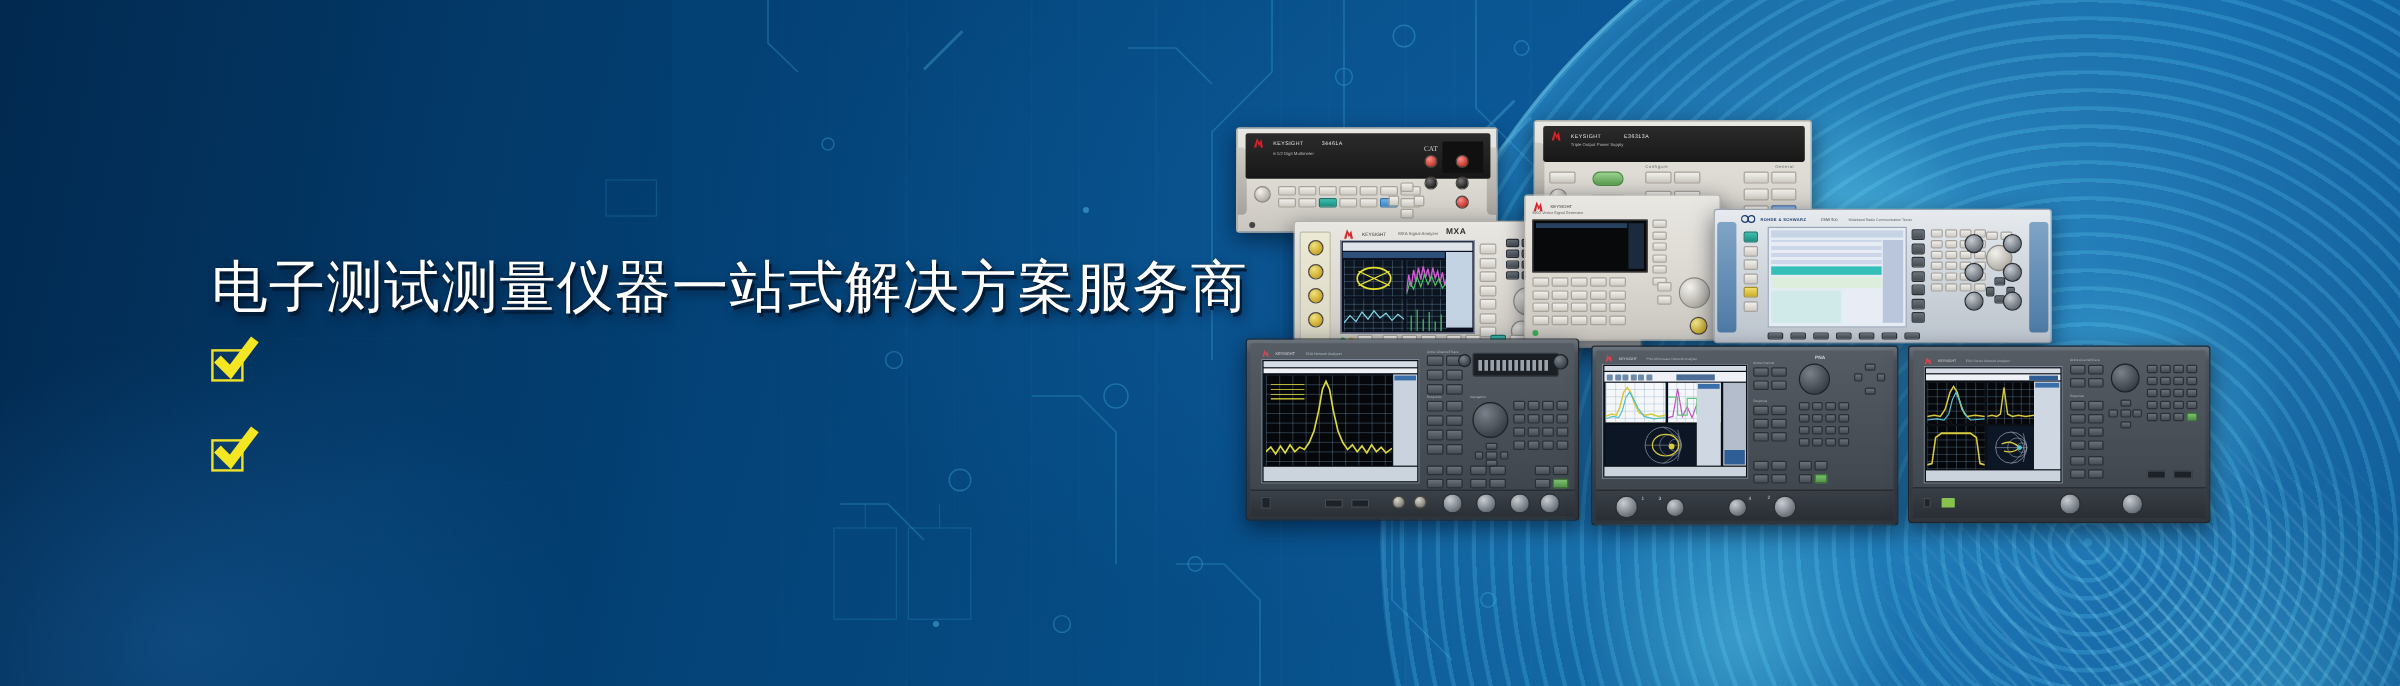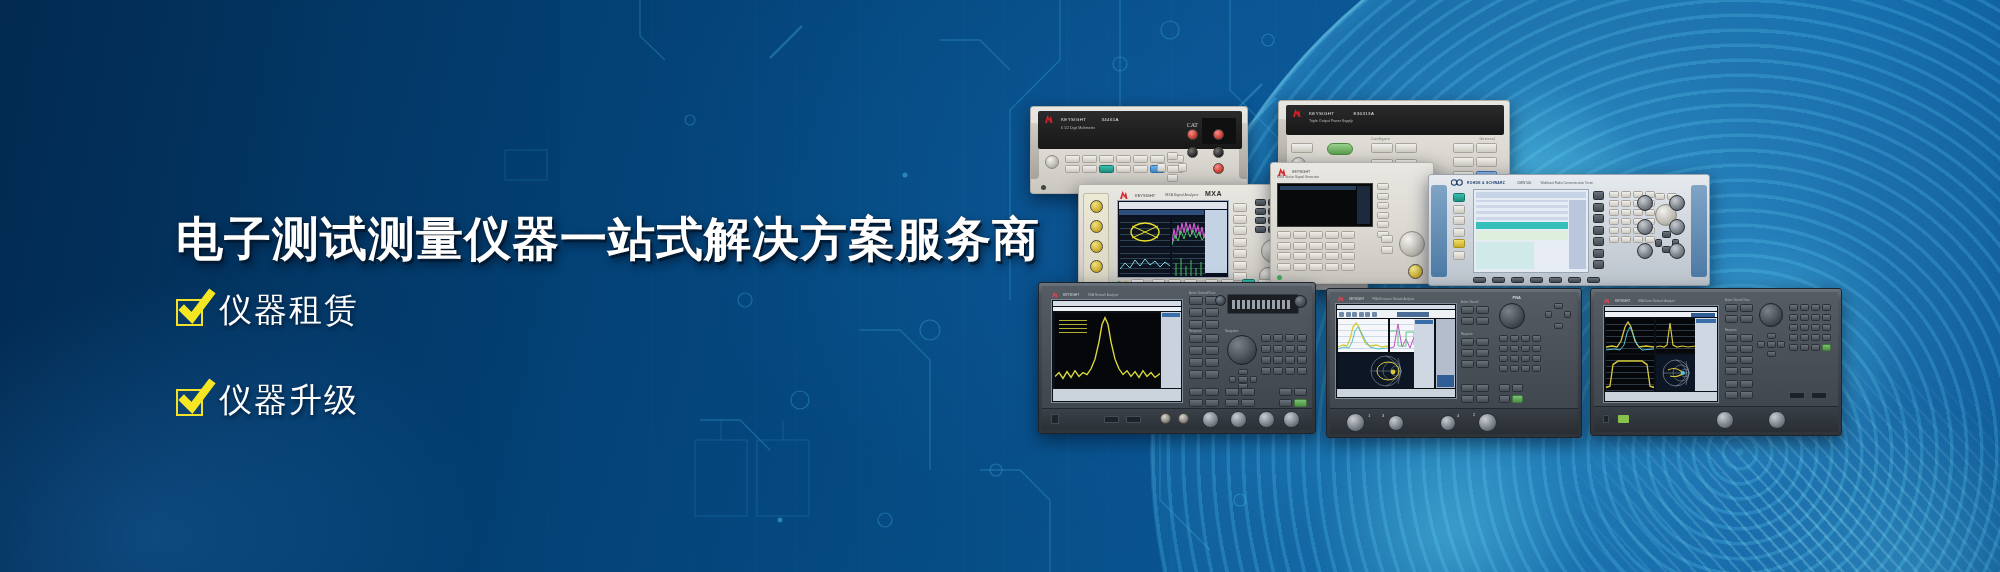--- a/index.html
+++ b/index.html
@@ -85,21 +85,21 @@
   .botleftglow{
     position:absolute;left:-80px;bottom:-120px;width:560px;height:420px;
     background:radial-gradient(ellipse at 40% 60%, rgba(40,125,200,0.30), rgba(0,0,0,0) 70%);
     transform:rotate(-12deg);
   }
 
   
   .copy{position:absolute;left:0;top:0;width:1020px;height:572px;}
   .headline{
     position:absolute;left:176px;top:208px;
-    font-size:47px;font-weight:bold;color:#ffffff;letter-spacing:1px;
+    font-size:47px;font-weight:normal;color:#ffffff;letter-spacing:1px;
     white-space:nowrap;
     text-shadow:
       0 0 1px rgba(0,0,0,.9),
       2px 3px 0 rgba(1,27,54,.95),
       3px 5px 9px rgba(0,14,32,.75);
     font-family:"DejaVu Sans","Liberation Sans",sans-serif;
   }
   .feature-rows{position:absolute;left:176px;top:288px;}
   .frow{display:flex;align-items:center;}
   .frow.r1{gap:34px;}
@@ -223,33 +223,31 @@
     <div class="feature-rows">
 
       <div class="frow r1">
         <div class="fitem">
           <span class="chk">
             <span class="box"></span>
             <svg viewBox="0 0 38 38">
                 <path d="M7 19 L15 27 L33 3" stroke="#f5e623" stroke-width="8" fill="none" stroke-linecap="square" stroke-linejoin="miter"></path>
               </svg>
           </span>
-          <span class="flabel">仪器租赁</span>
         </div>
       </div>
 
       <div class="frow r2">
         <div class="fitem">
           <span class="chk">
             <span class="box"></span>
             <svg viewBox="0 0 38 38">
                 <path d="M7 19 L15 27 L33 3" stroke="#f5e623" stroke-width="8" fill="none" stroke-linecap="square" stroke-linejoin="miter"></path>
               </svg>
           </span>
-          <span class="flabel">仪器升级</span>
         </div>
       </div>
 
     </div>
   </div>
 
   <div class="instruments">
 
     <div class="inst bench" style="left:0px;top:10px;width:218px;height:88px;">
       <div style="position:absolute;left:-8px;top:16px;width:16px;height:56px;" class="handle"></div>

